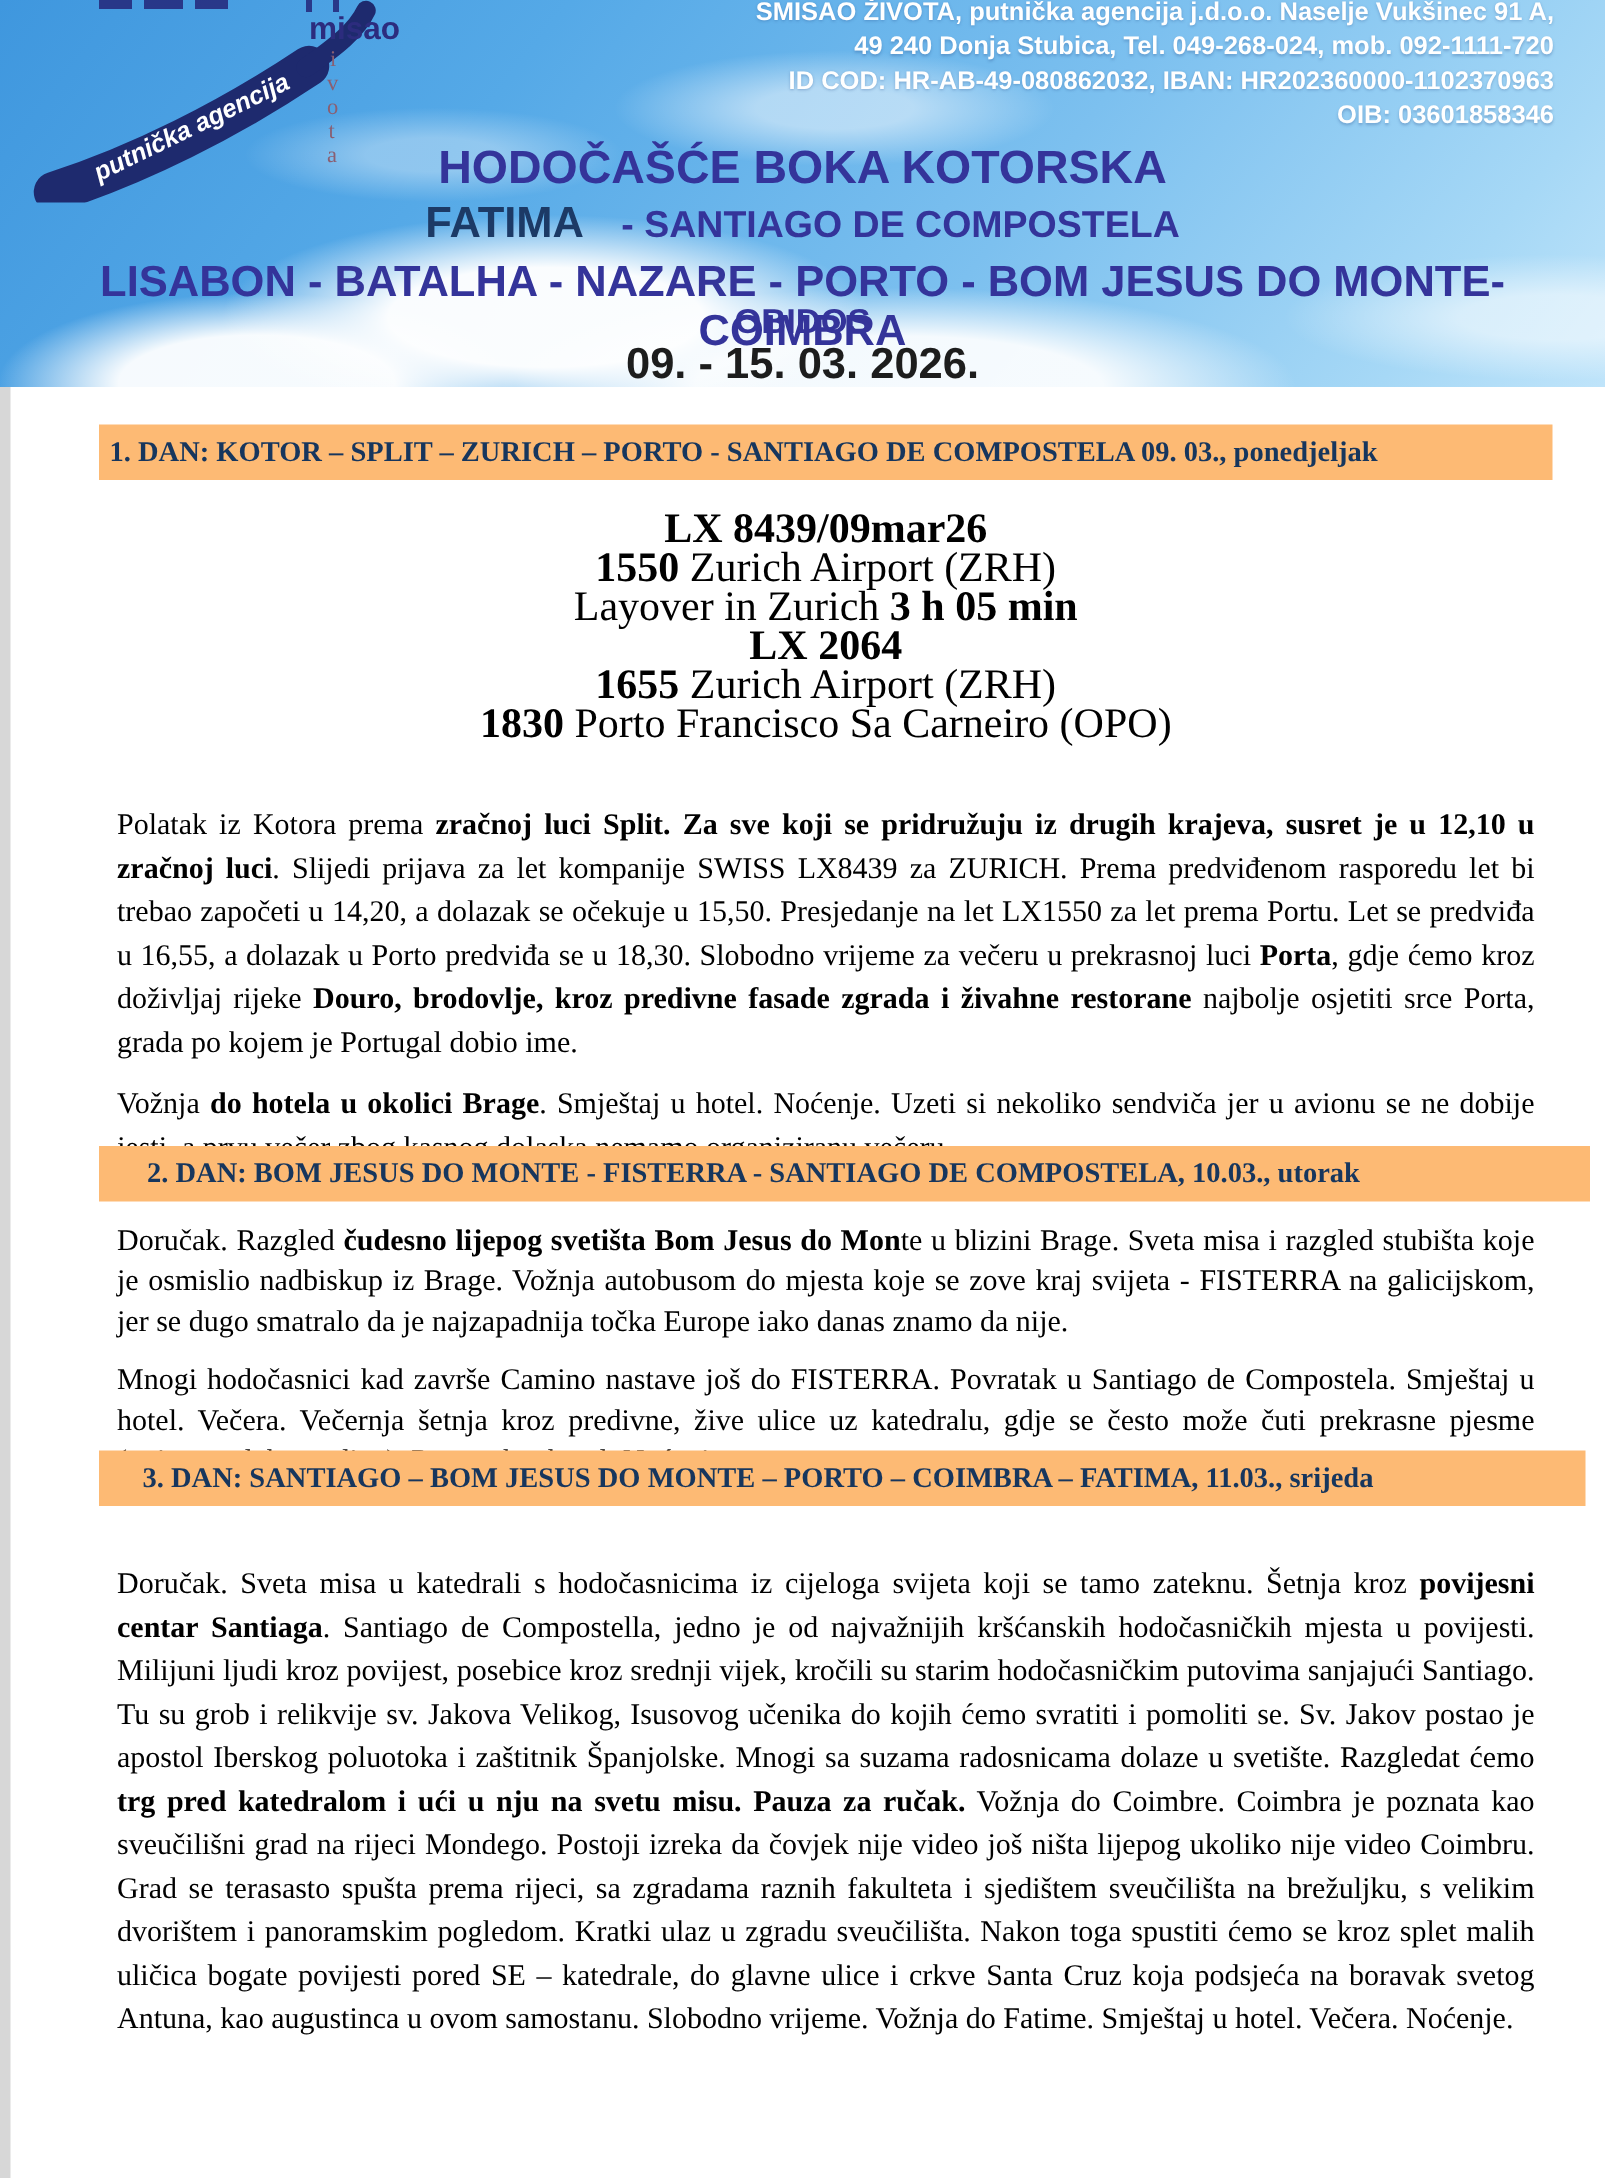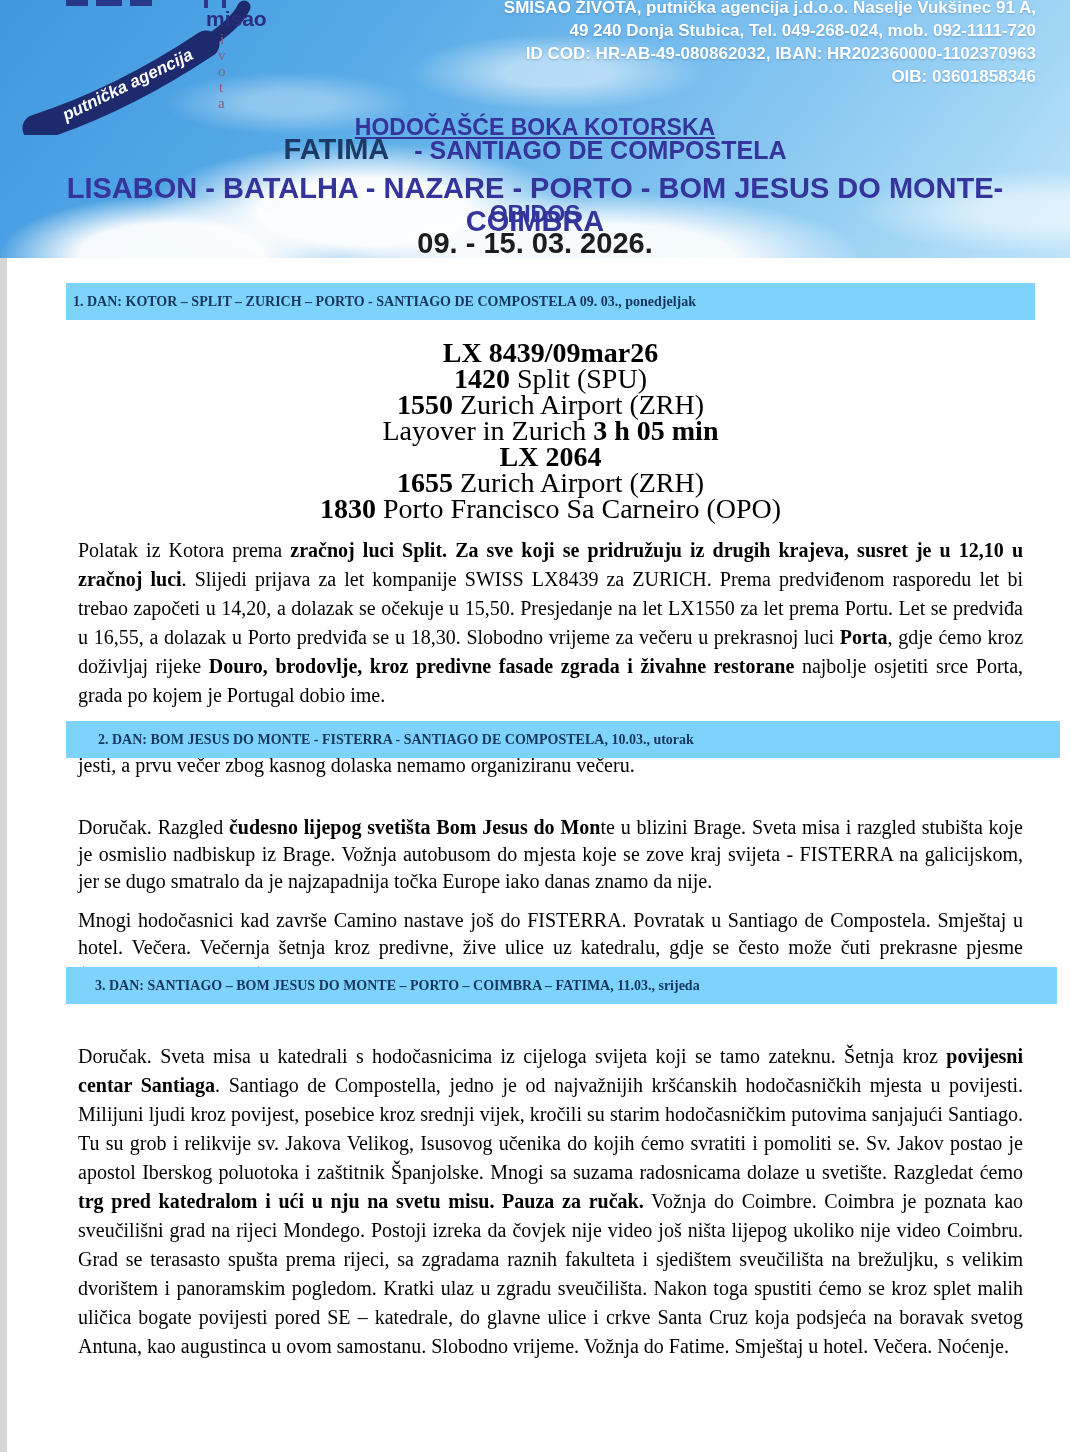--- a/index.html
+++ b/index.html
@@ -13,34 +13,34 @@
       radial-gradient(ellipse 340px 85px at 56% 100%, rgba(255,255,255,.92) 40%, rgba(255,255,255,0) 78%),
       radial-gradient(ellipse 210px 55px at 52% 28%, rgba(255,255,255,.50) 25%, rgba(255,255,255,0) 70%),
       radial-gradient(ellipse 260px 60px at 97% 82%, rgba(255,255,255,.55) 25%, rgba(255,255,255,0) 70%),
       radial-gradient(ellipse 180px 45px at 27% 40%, rgba(255,255,255,.35) 25%, rgba(255,255,255,0) 70%),
       linear-gradient(128deg,#3f97de 0%,#55a9e7 30%,#7cc0ef 62%,#a6d8f6 88%,#bfe4fa 100%);}
   .agency{position:absolute;top:-4px;right:34px;width:640px;text-align:right;
     font-family:"Liberation Sans","DejaVu Sans",sans-serif;font-weight:bold;font-size:17px;
     line-height:23px;color:#ffffff;text-shadow:0 1px 2px rgba(40,80,140,.35);}
   .t1,.t3,.t4{position:absolute;left:0;width:1070px;text-align:center;
     font-family:"Liberation Sans","DejaVu Sans",sans-serif;font-weight:bold;color:#34349a;}
-  .t1{top:114px;font-size:23px;text-decoration:underline;}
+  .t1{top:94px;font-size:31px;}
   .t2{position:absolute;left:0;top:133px;width:1070px;text-align:center;
     font-family:"Liberation Sans","DejaVu Sans",sans-serif;font-weight:bold;}
   .t2 .strong{font-size:29px;color:#1c3a66;}
   .t2 .rest{font-size:25px;color:#34349a;margin-left:18px;}
   .t3{top:172px;font-size:29px;}
   .t4{top:201px;font-size:23px;}
   .tdate{position:absolute;left:0;top:227px;width:1070px;text-align:center;
     font-family:"Liberation Sans","DejaVu Sans",sans-serif;font-weight:bold;font-size:29px;color:#1d1d1d;}
   .left-edge{position:absolute;left:0;top:258px;width:7px;height:1194px;background:#d7d7d7;}
   
-  .daybar{position:absolute;left:66px;width:962px;height:37px;line-height:37px;background:#7dd3fc;
-    color:#17365d;font-weight:bold;font-size:14px;padding-left:7px;white-space:nowrap;}
-  .bar1{top:283px;} .bar2{top:721px;padding-left:32px;} .bar3{top:967px;padding-left:29px;}
+  .daybar{position:absolute;left:66px;width:962px;height:37px;line-height:37px;background:#fdba74;
+    color:#17365d;font-weight:bold;font-size:19px;padding-left:7px;white-space:nowrap;}
+  .bar1{top:283px;} .bar2{top:764px;padding-left:32px;} .bar3{top:967px;padding-left:29px;}
   .flight{position:absolute;left:66px;top:340px;width:969px;text-align:center;
     font-size:28px;line-height:26px;color:#000;}
   .body-text{position:absolute;left:66px;width:969px;font-size:20px;color:#000;text-align:justify;}
   .d1{top:524px;line-height:29px;}
   .d2{top:802px;line-height:27px;}
   .d3{top:1030px;line-height:29px;}
   .body-text p{margin:12px;}
   
   .logo{position:absolute;left:14px;top:0;}
 </style>
@@ -90,21 +90,20 @@
     <div class="t3">LISABON - BATALHA - NAZARE - PORTO - BOM JESUS DO MONTE- COIMBRA</div>
     <div class="t4">OBIDOS</div>
     <div class="tdate">09. - 15. 03. 2026.</div>
   </div>
 
   <div class="left-edge"></div>
 
   <div class="daybar bar1">1. DAN: KOTOR – SPLIT – ZURICH – PORTO - SANTIAGO DE COMPOSTELA 09. 03., ponedjeljak</div>
   <div class="flight">
       <div><b>LX 8439/09mar26</b></div>
-      <div><b>1420</b><span> Split (SPU)</span></div>
       <div><b>1550</b><span> Zurich Airport (ZRH)</span></div>
       <div><span>Layover in Zurich </span><b>3 h 05 min</b></div>
       <div><b>LX 2064</b></div>
       <div><b>1655</b><span> Zurich Airport (ZRH)</span></div>
       <div><b>1830</b><span> Porto Francisco Sa Carneiro (OPO)</span></div>
     </div>
   <div class="body-text d1">
     <p><span>Polatak iz Kotora prema </span><b>zračnoj luci Split. Za sve koji se pridružuju iz drugih krajeva, susret je u 12,10 u zračnoj luci</b><span>. Slijedi prijava za let kompanije SWISS LX8439 za ZURICH. Prema predviđenom rasporedu let bi trebao započeti u 14,20, a dolazak se očekuje u 15,50. Presjedanje na let LX1550 za let prema Portu.  Let se predviđa u 16,55, a dolazak u Porto predviđa se u 18,30. Slobodno vrijeme za večeru u prekrasnoj luci </span><b>Porta</b><span>, gdje ćemo kroz doživljaj rijeke </span><b>Douro, brodovlje, kroz predivne fasade zgrada i živahne restorane</b><span> najbolje osjetiti srce Porta, grada po kojem je Portugal dobio ime.</span></p>
     <p><span>Vožnja </span><b>do hotela u okolici Brage</b><span>. Smještaj u hotel.  Noćenje. Uzeti si nekoliko sendviča jer u avionu se ne dobije jesti, a prvu večer zbog kasnog dolaska  nemamo organiziranu večeru.</span></p>
   </div>

